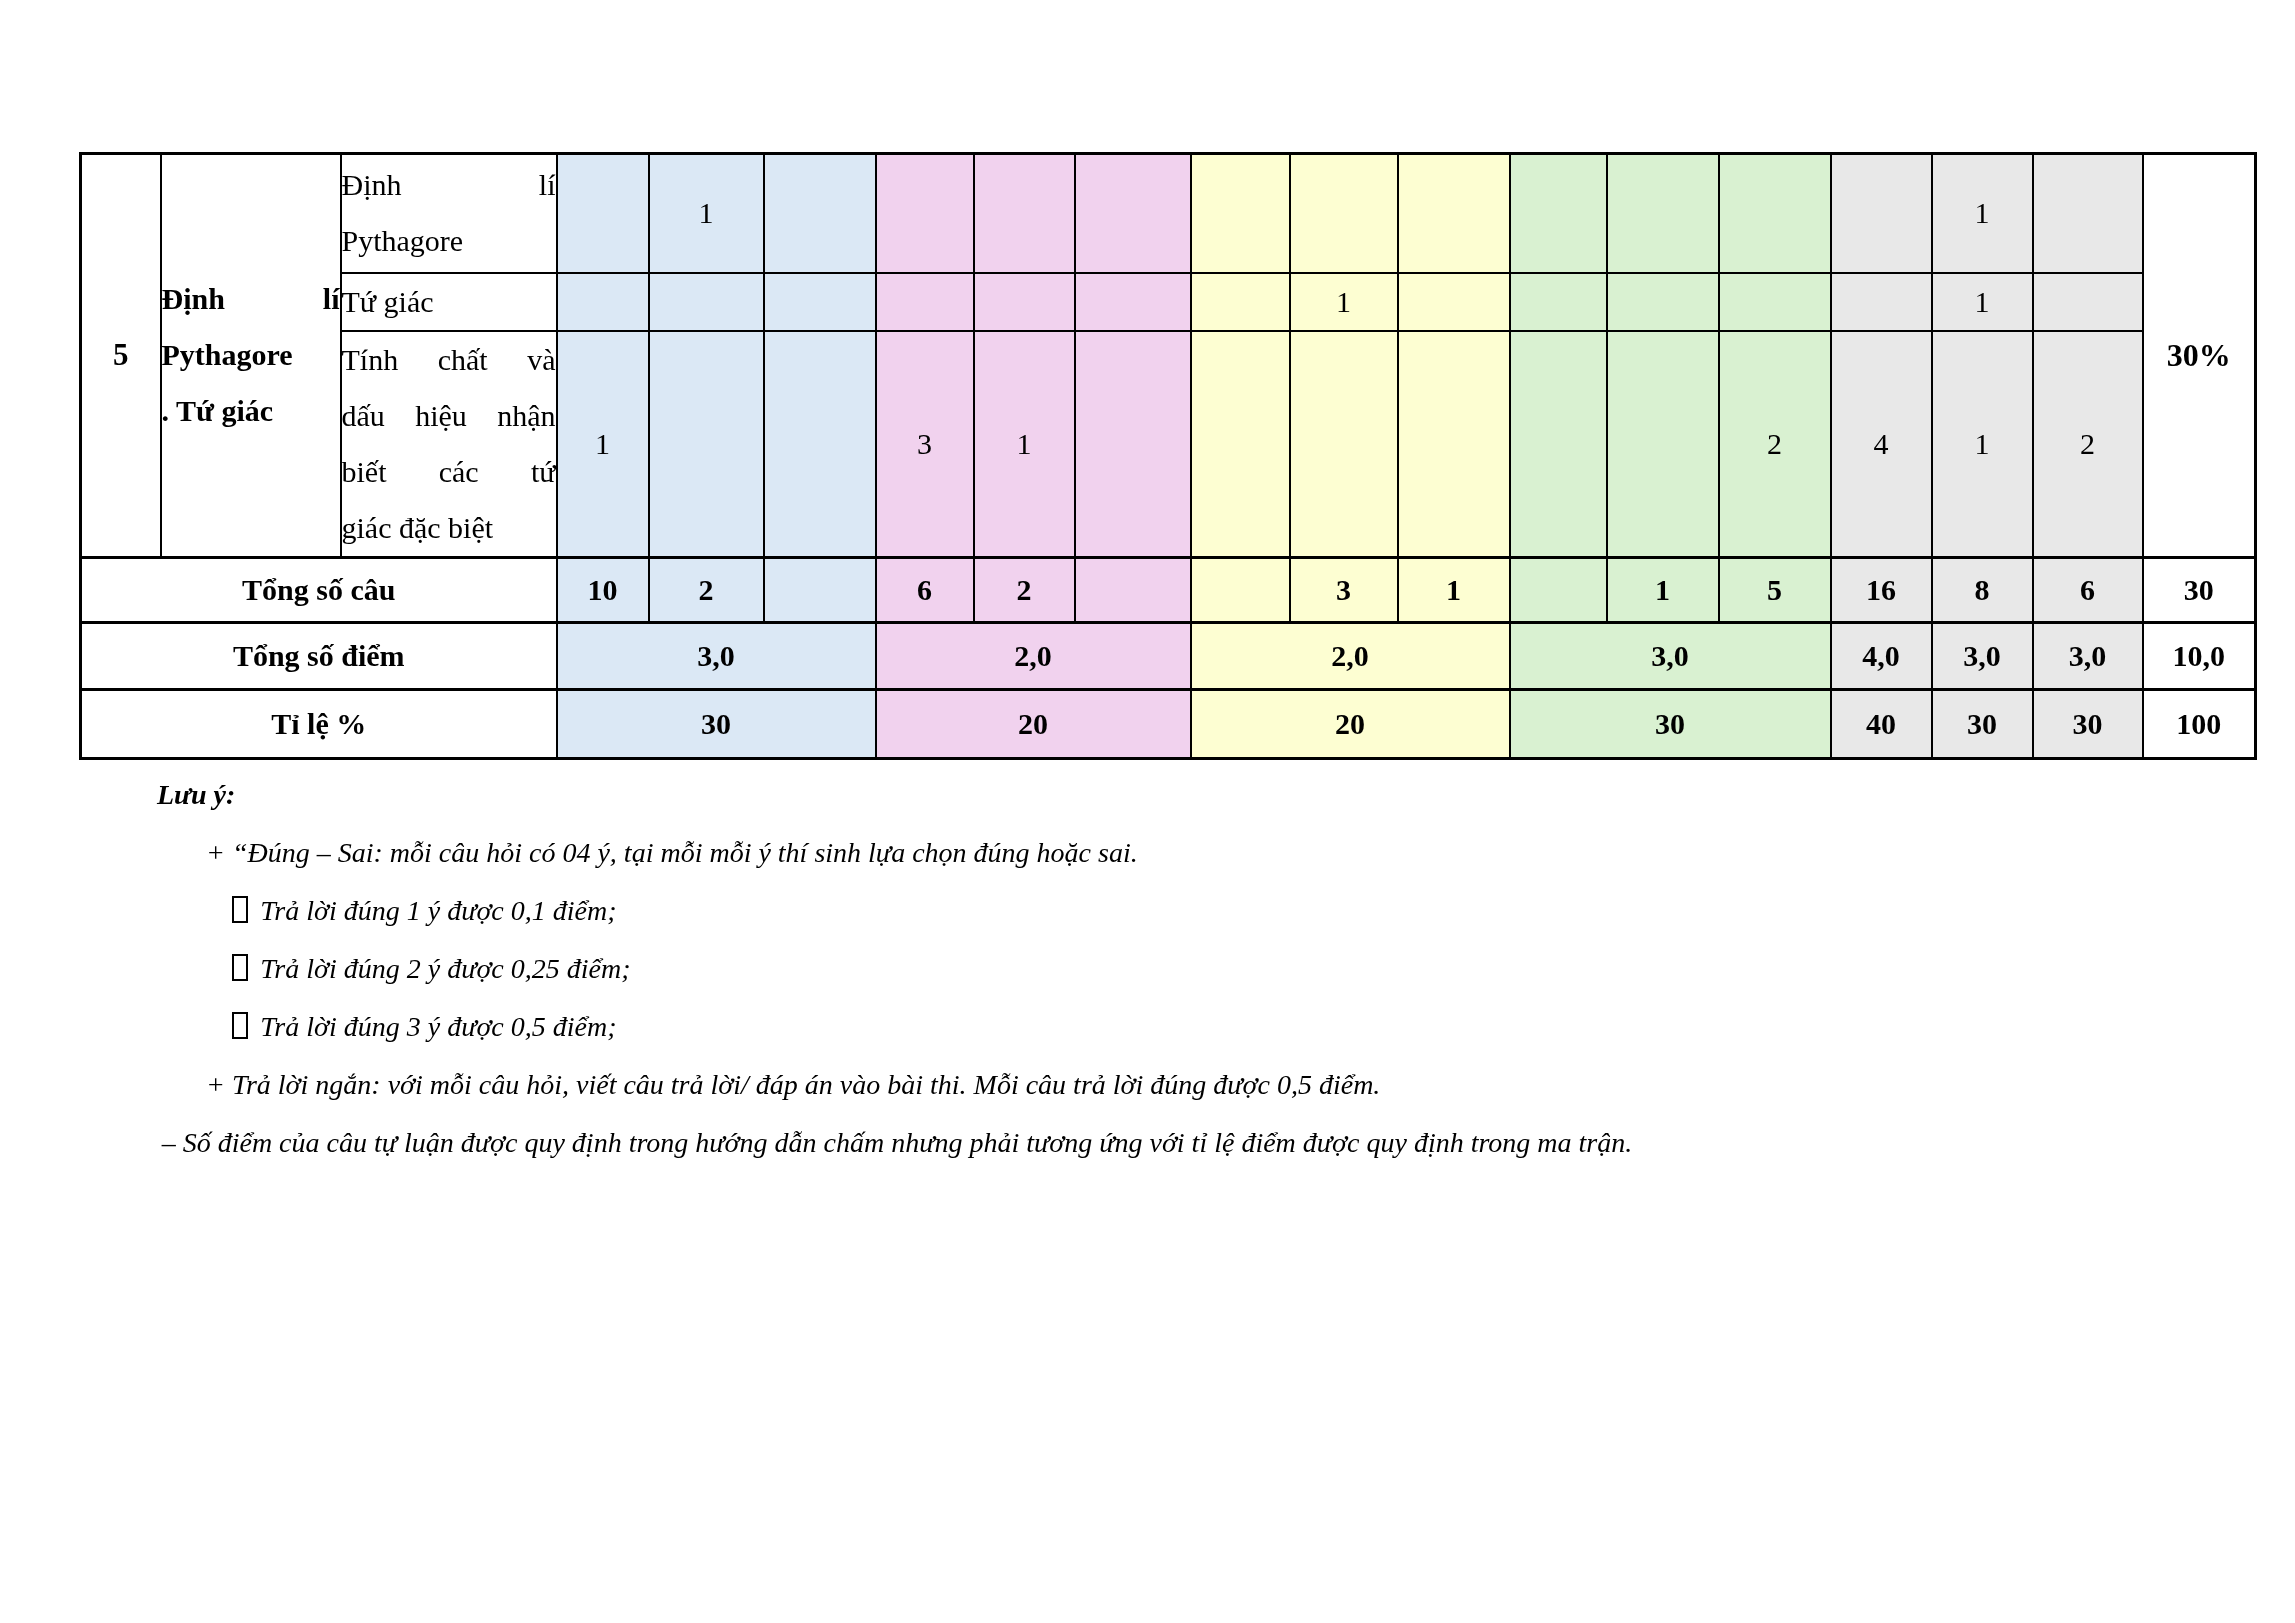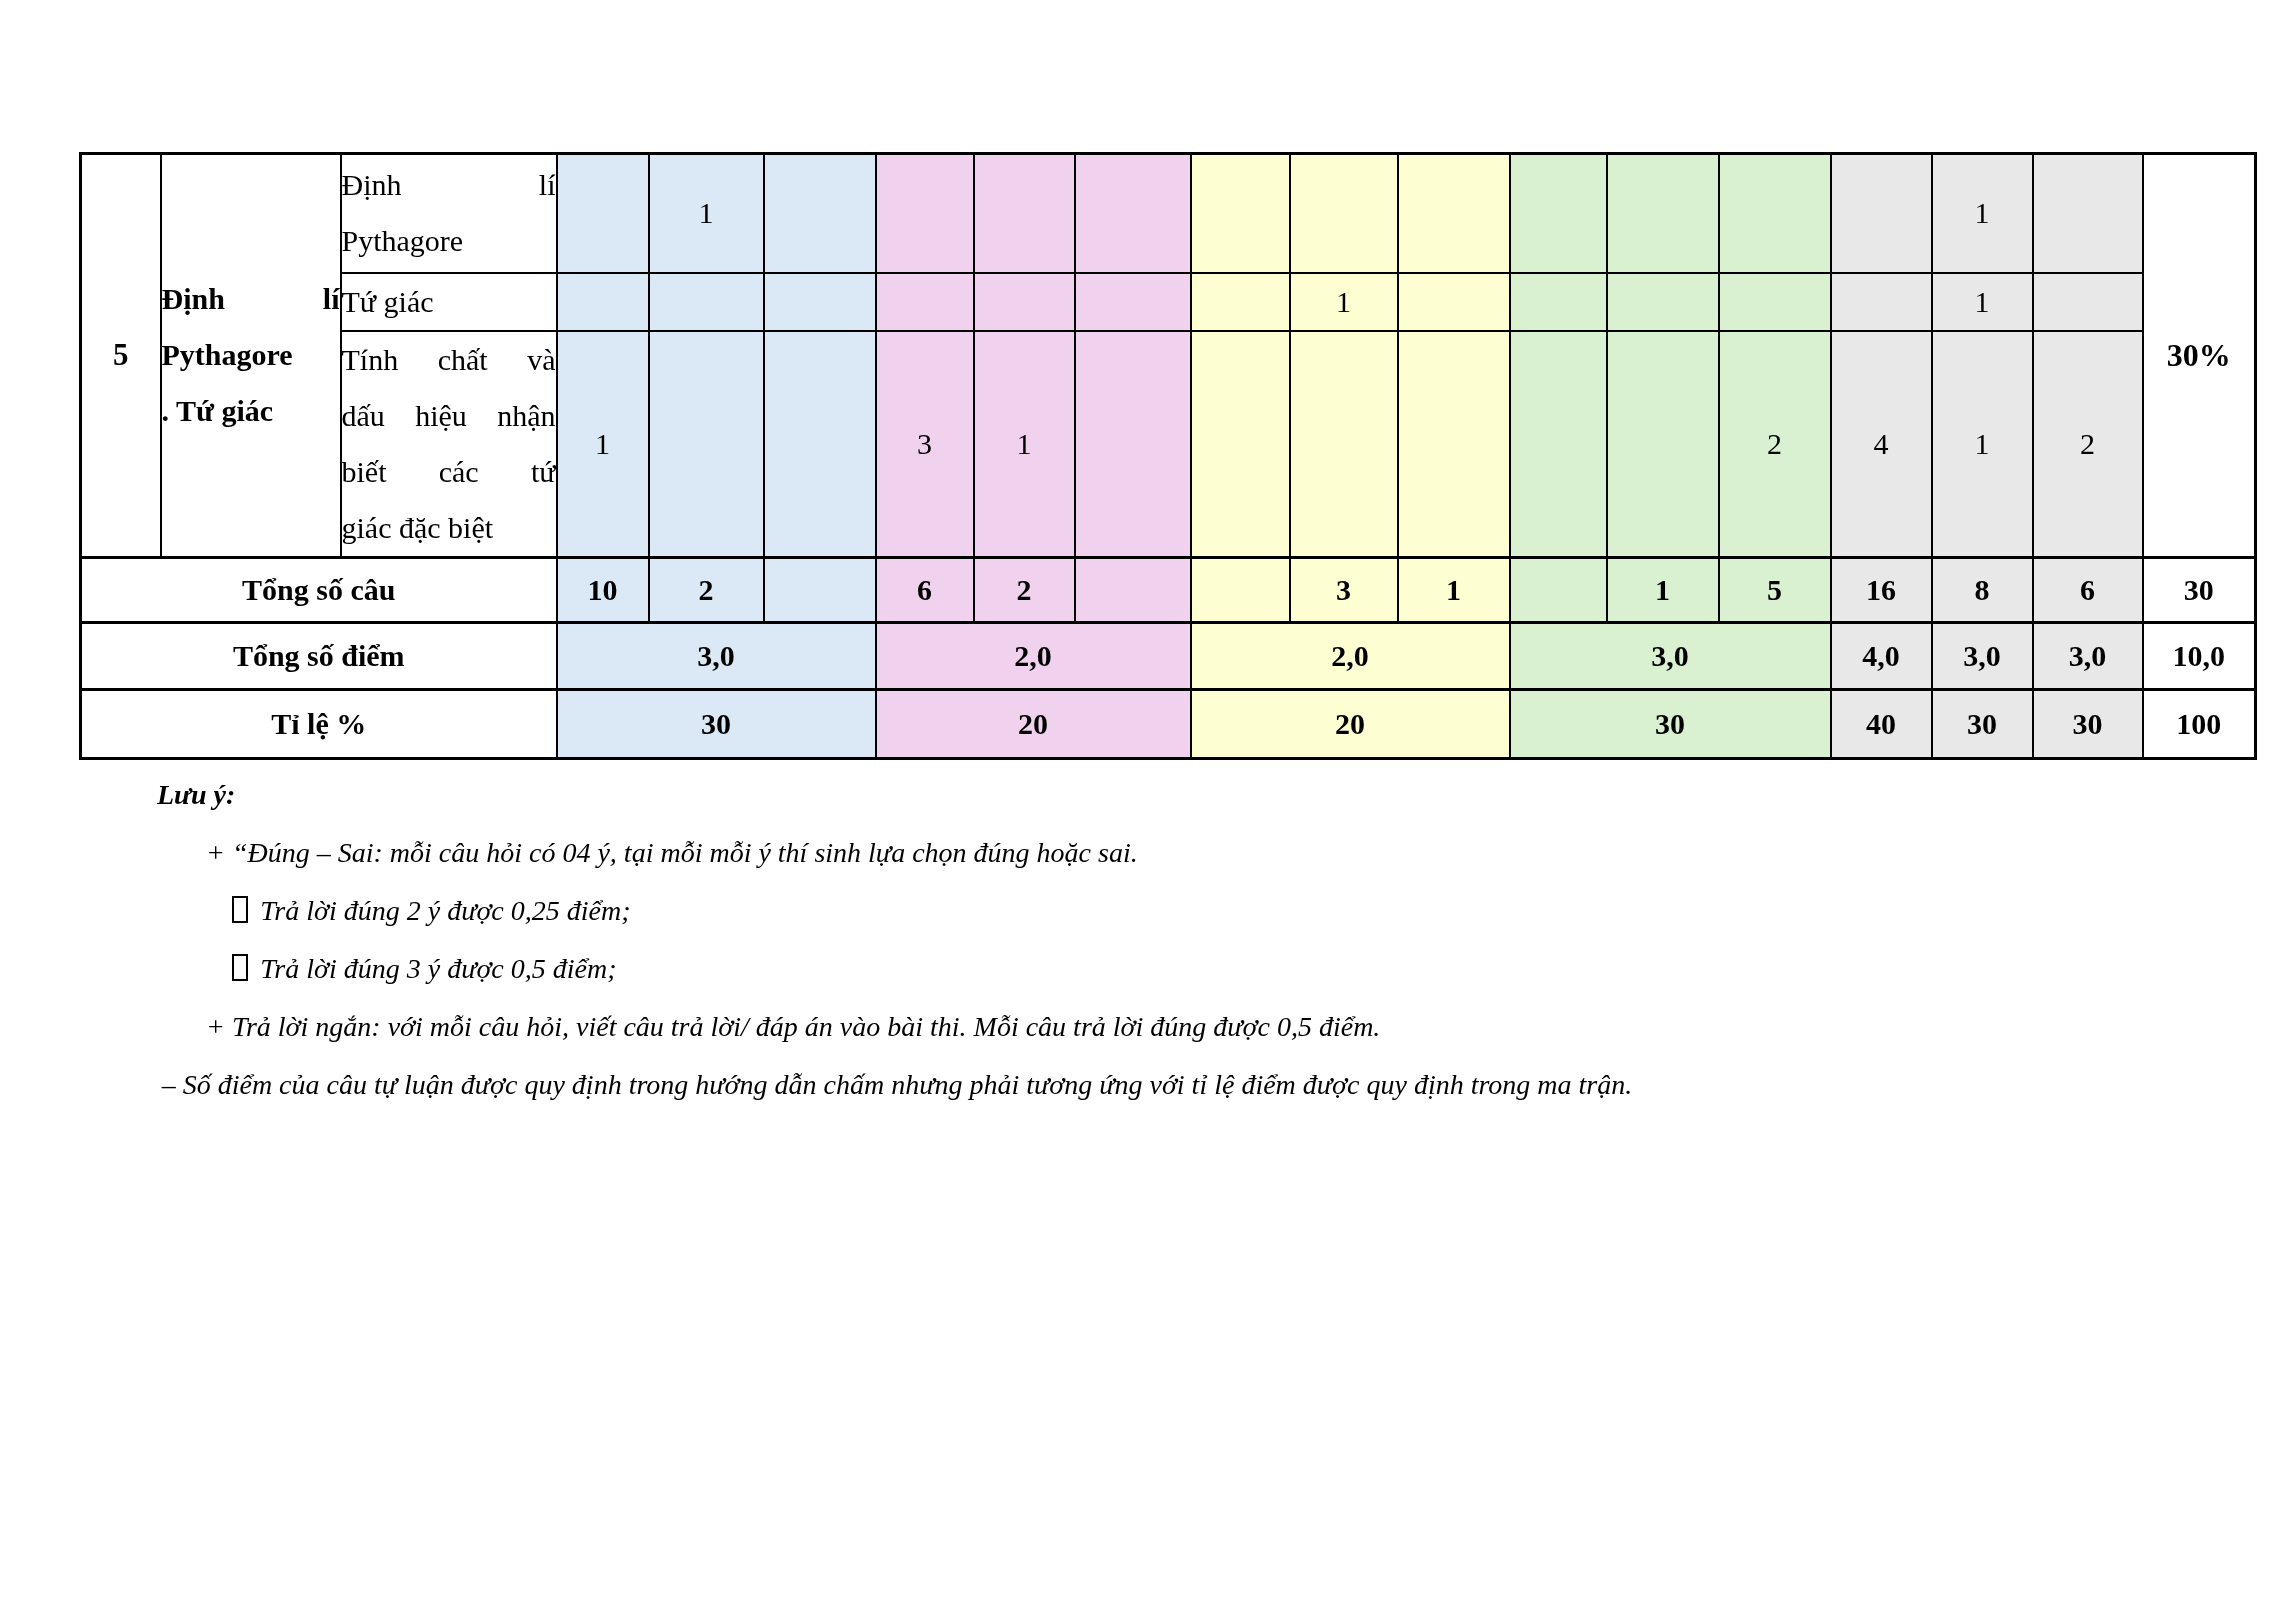--- a/index.html
+++ b/index.html
@@ -220,20 +220,21 @@
       <td class="c-gray">30</td>
       <td class="c-gray">30</td>
       <td class="c-white">100</td>
     </tr>
   </tbody>
     </table>
 
   <div class="notes">
     <div class="nline title">Lưu ý:</div>
     <div class="nline lvl1"><span>+ “Đúng – Sai: mỗi câu hỏi có 04 ý, tại mỗi mỗi ý thí sinh lựa chọn đúng hoặc sai.</span></div>
+    <div class="nline lvl2"><span class="tofu"></span><span>Trả lời đúng 1 ý được 0,1 điểm;</span></div>
     <div class="nline lvl2"><span class="tofu"></span><span>Trả lời đúng 2 ý được 0,25 điểm;</span></div>
     <div class="nline lvl2"><span class="tofu"></span><span>Trả lời đúng 3 ý được 0,5 điểm;</span></div>
     <div class="nline lvl1"><span>+ Trả lời ngắn: với mỗi câu hỏi, viết câu trả lời/ đáp án vào bài thi. Mỗi câu trả lời đúng được 0,5 điểm.</span></div>
     <div class="nline lvl0"><span>– Số điểm của câu tự luận được quy định trong hướng dẫn chấm nhưng phải tương ứng với tỉ lệ điểm được quy định trong ma trận.</span></div>
   </div>
 
 </div>
 
 
 </body></html>

